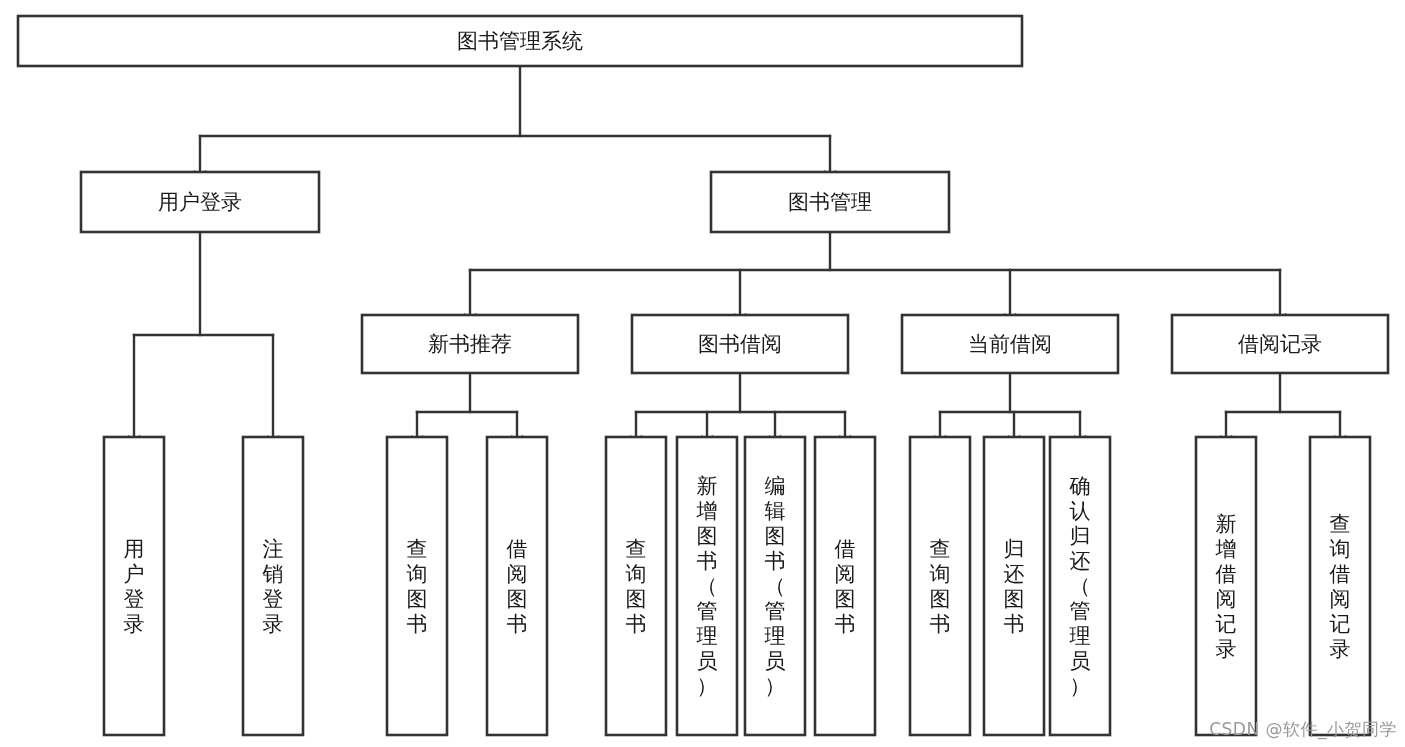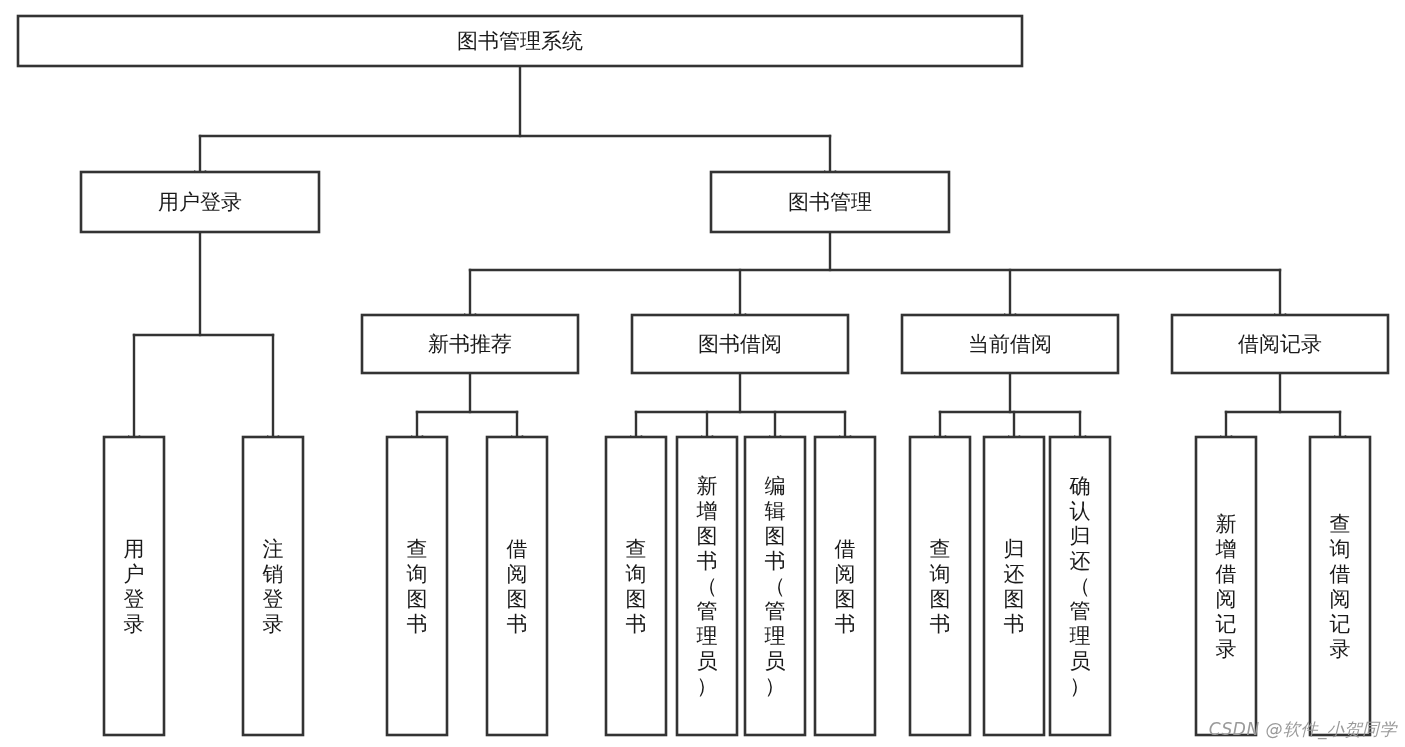--- a/index.html
+++ b/index.html
@@ -59,21 +59,20 @@
   .watermark {
     position: absolute;
     right: 8px;
     bottom: 6px;
     font-family: "DejaVu Sans", "Liberation Sans", sans-serif;
     font-size: 17px;
     color: #9a9a9a;
     letter-spacing: 0.5px;
     white-space: nowrap;
     pointer-events: none;
-    font-style: italic;
   }
 </style>
 </head>
 <body>
 
 <div id="diagram-root">
 
   <svg id="tree-svg" viewBox="0 0 1405 747" xmlns="http://www.w3.org/2000/svg">
     <defs>
       <marker id="arrow" markerWidth="11" markerHeight="13" refX="1" refY="6.5" orient="auto" markerUnits="userSpaceOnUse">

